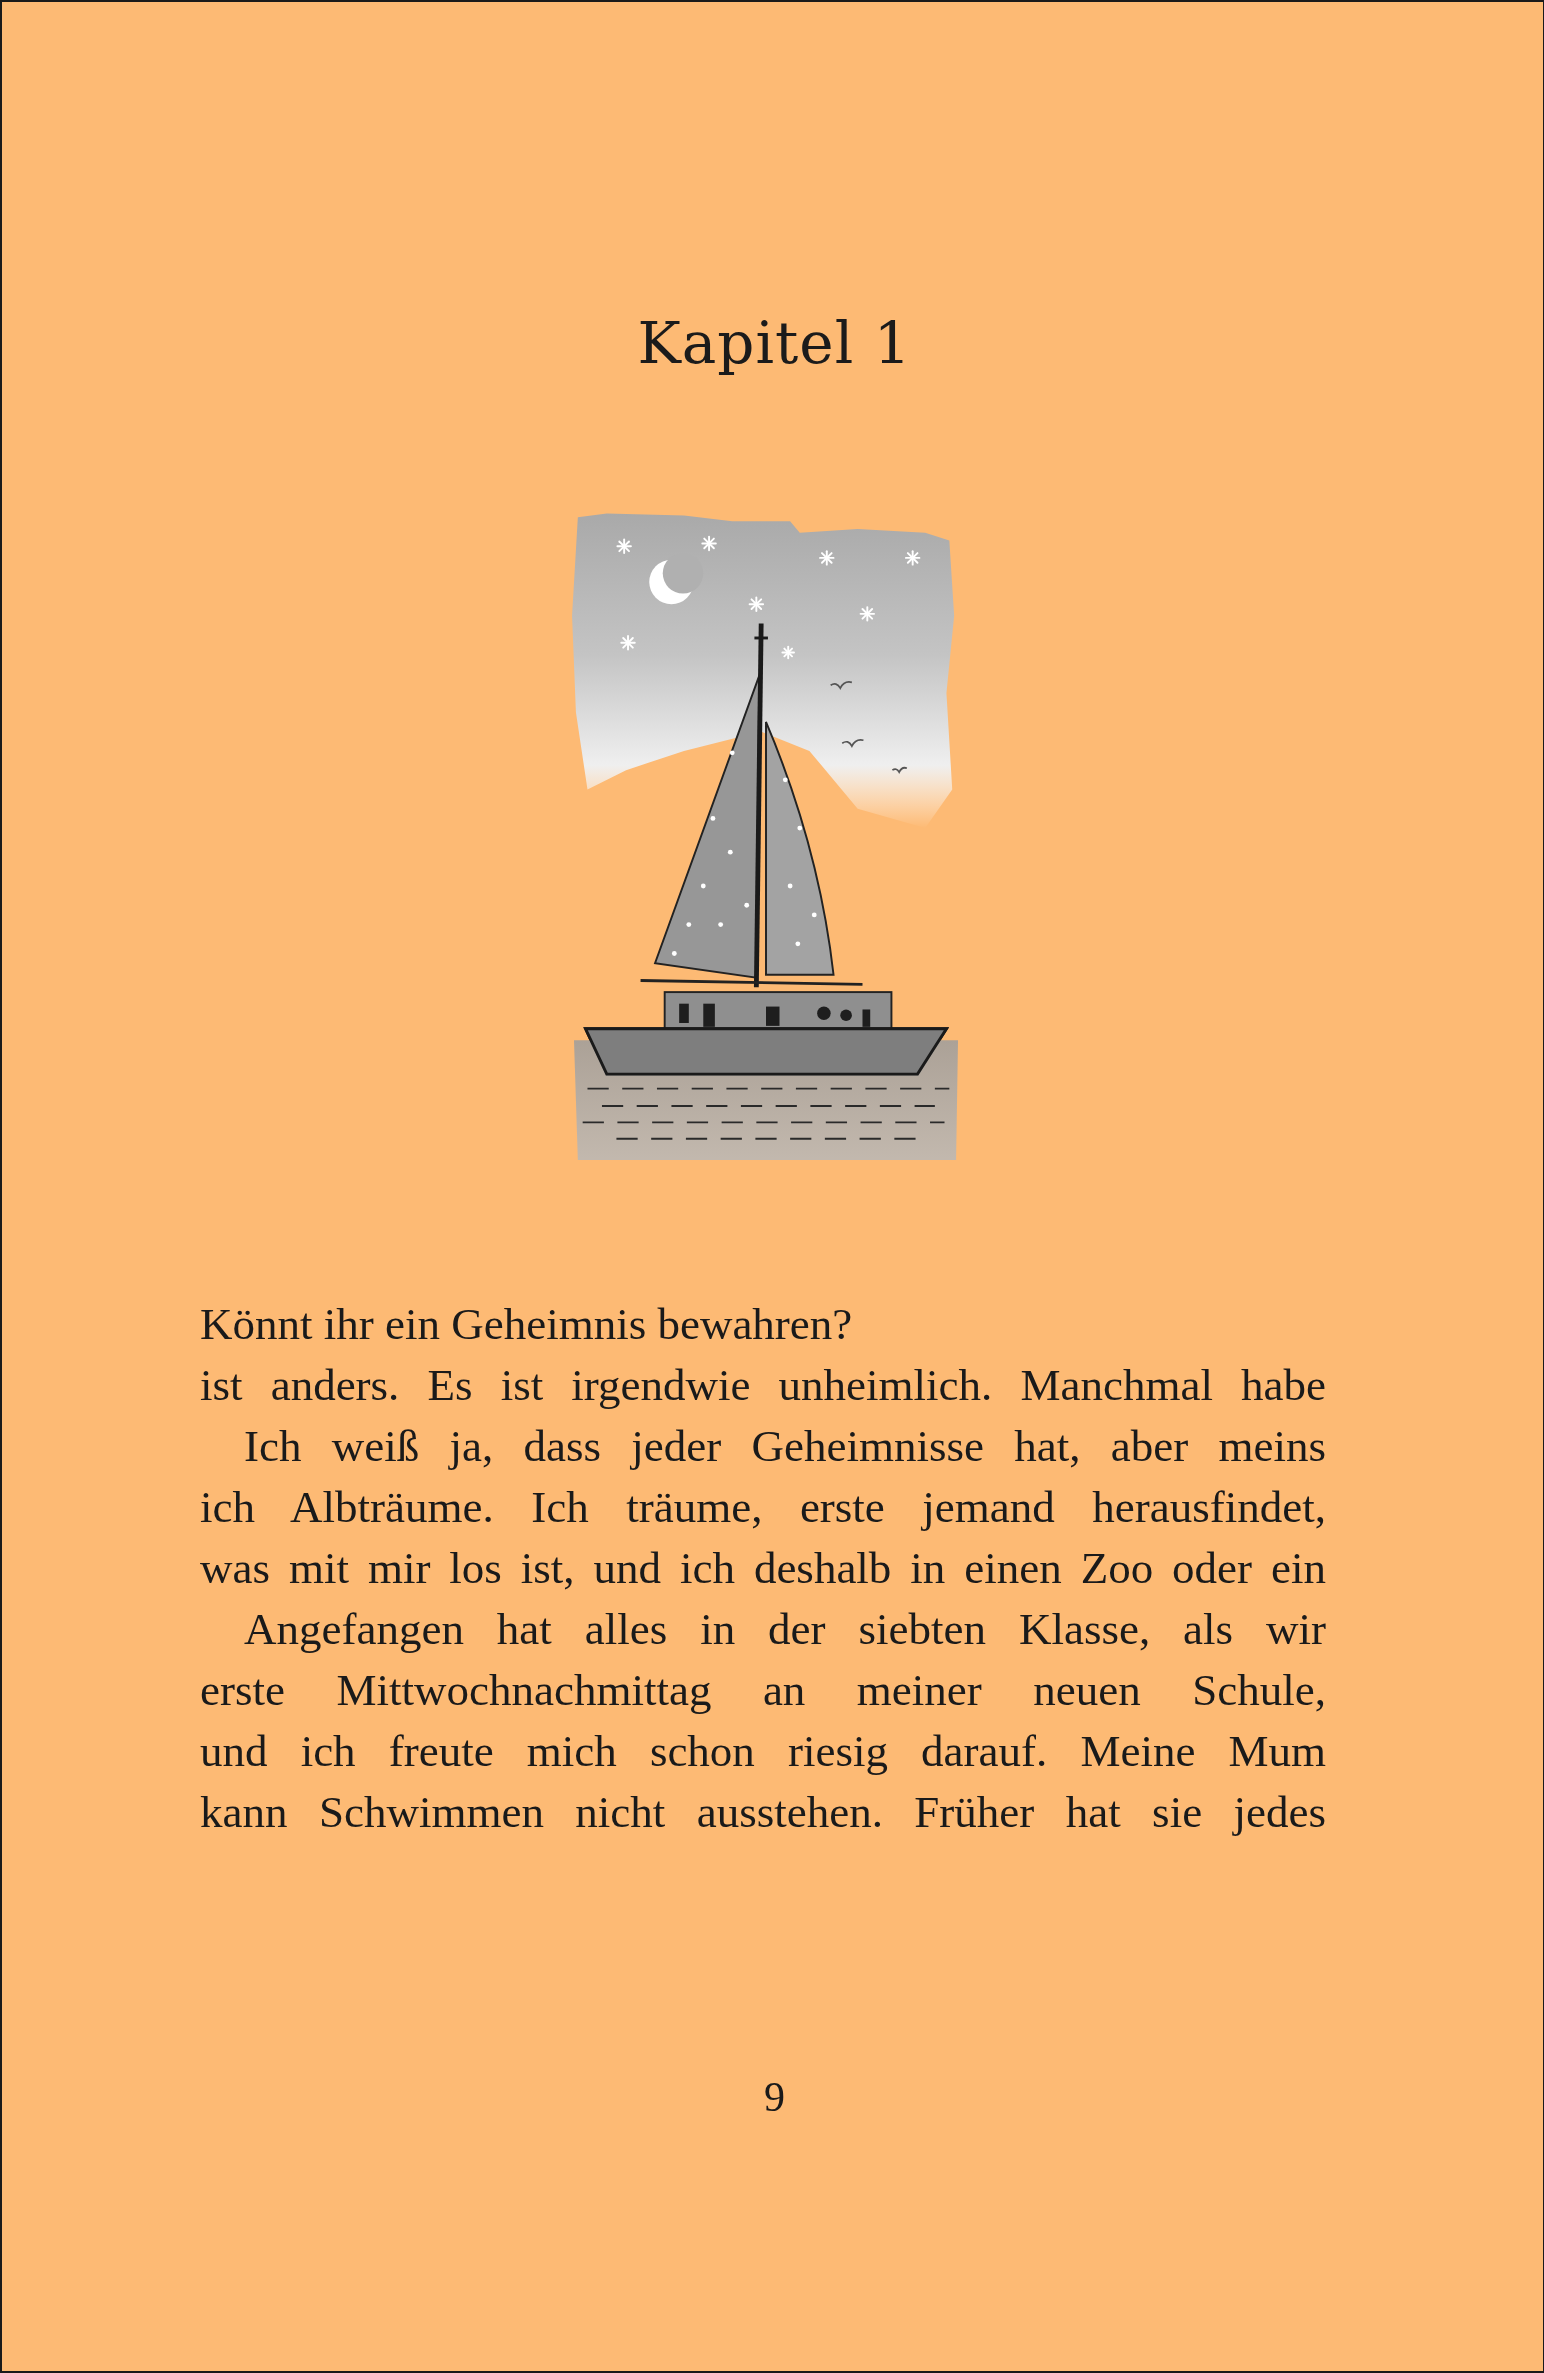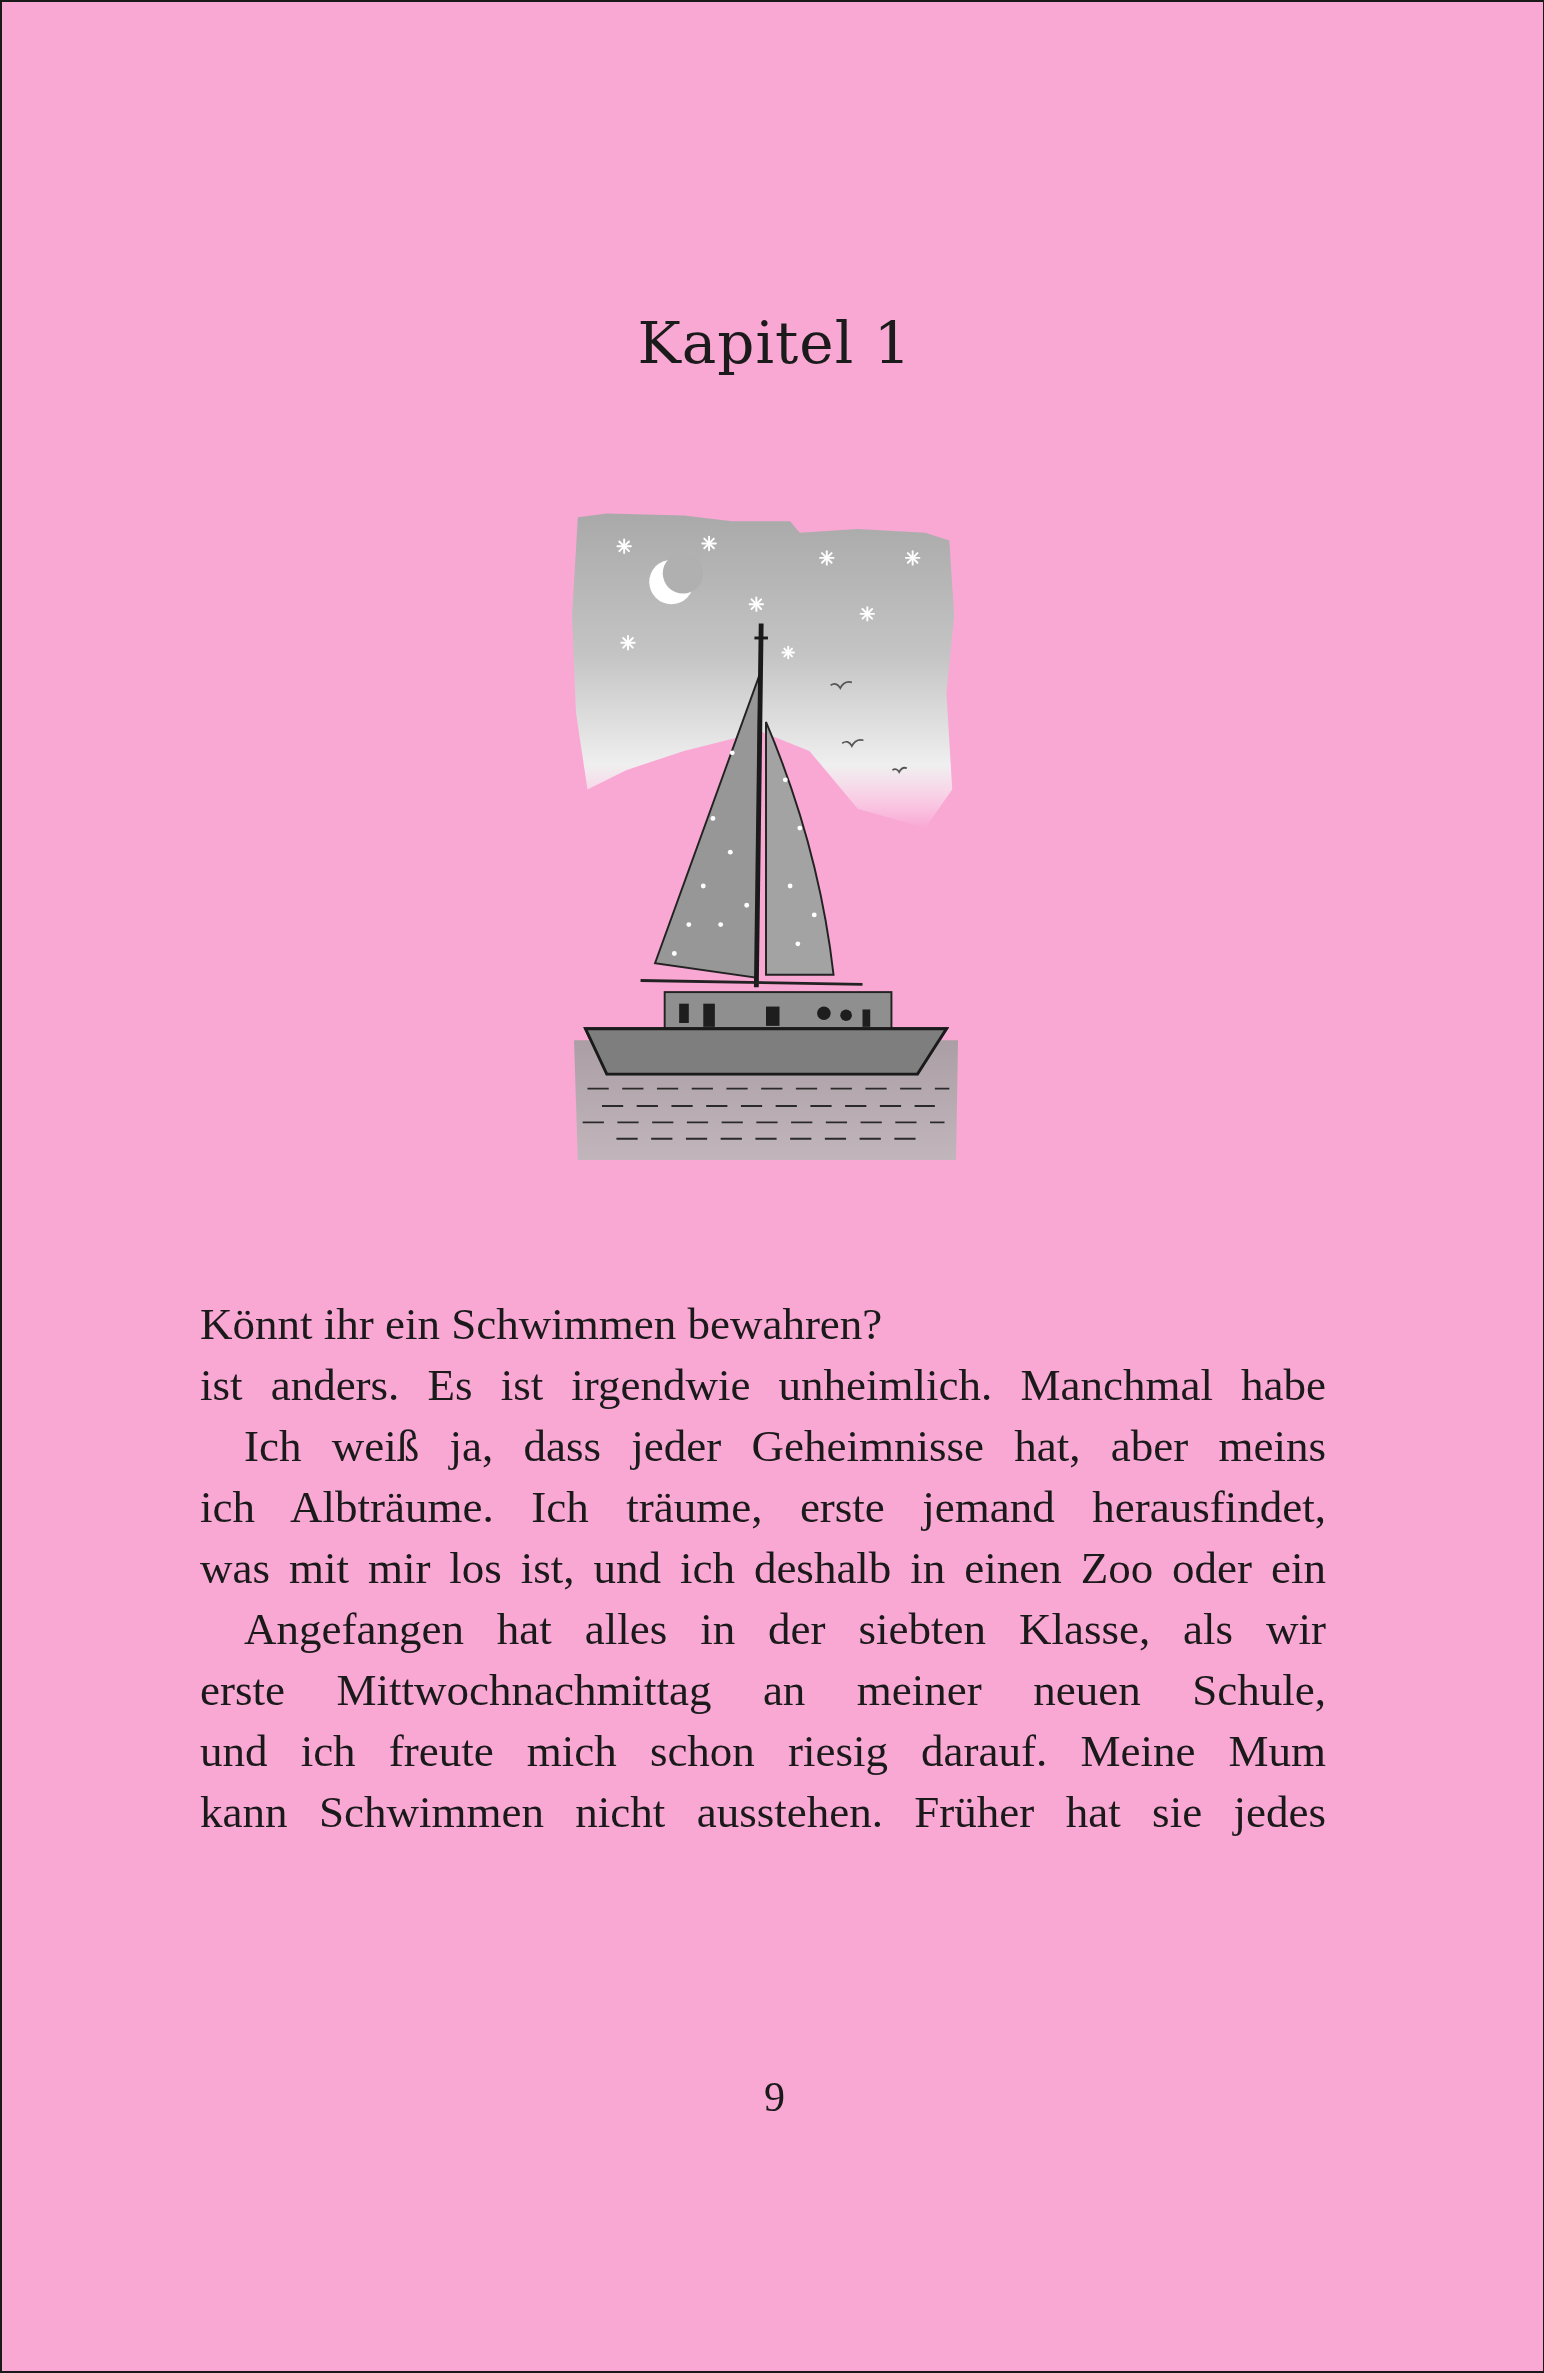--- a/index.html
+++ b/index.html
@@ -1,19 +1,19 @@
 <!DOCTYPE html>
 <html><head>
 <meta charset="utf-8">
 <style>
   html, body { margin:0; padding:0; background:#ffffff; }
   body { width:1545px; height:2373px; position:relative; overflow:hidden; }
   .page {
     position:absolute; left:0; top:0; width:1545px; height:2373px;
-    box-sizing:border-box; border:2.9px solid #1a1a1a; background:#f9a8d4;
+    box-sizing:border-box; border:2.9px solid #1a1a1a; background:#fdba74;
   }
   .chapter-title {
     position:absolute; left:0; width:1545px; top:307px;
     text-align:center; font-family:"DejaVu Serif", "Liberation Serif", serif;
     font-size:58px; color:#1b1b1b; letter-spacing:1px; font-weight:normal;
     line-height:68px; margin:0;
   }
   .illustration {
     position:absolute; left:566px; top:498px; width:396px; height:660px;
   }
@@ -165,21 +165,21 @@
     <path d="M18,548 L392,548 L362,595 L40,595 Z" fill="#7e7e7e" stroke="#1a1a1a" stroke-width="3"></path>
     <g stroke="#2a2a2a" stroke-width="2" stroke-dasharray="22 14">
       <line x1="20" y1="610" x2="395" y2="610"></line>
       <line x1="35" y1="628" x2="380" y2="628"></line>
       <line x1="15" y1="645" x2="390" y2="645"></line>
       <line x1="50" y1="662" x2="370" y2="662"></line>
     </g>
   </svg>
 
   <div class="body-text">
-    <span class="line last">Könnt ihr ein Schwimmen bewahren?</span>
+    <span class="line last">Könnt ihr ein Geheimnis bewahren?</span>
     <span class="line">ist anders. Es ist irgendwie unheimlich. Manchmal habe</span>
     <span class="line indent">Ich weiß ja, dass jeder Geheimnisse hat, aber meins</span>
     <span class="line">ich Albträume. Ich träume, erste jemand herausfindet,</span>
     <span class="line">was mit mir los ist, und ich deshalb in einen Zoo oder ein</span>
     <span class="line indent">Angefangen hat alles in der siebten Klasse, als wir</span>
     <span class="line">erste Mittwochnachmittag an meiner neuen Schule,</span>
     <span class="line">und ich freute mich schon riesig darauf. Meine Mum</span>
     <span class="line">kann Schwimmen nicht ausstehen. Früher hat sie jedes</span>
   </div>
 

